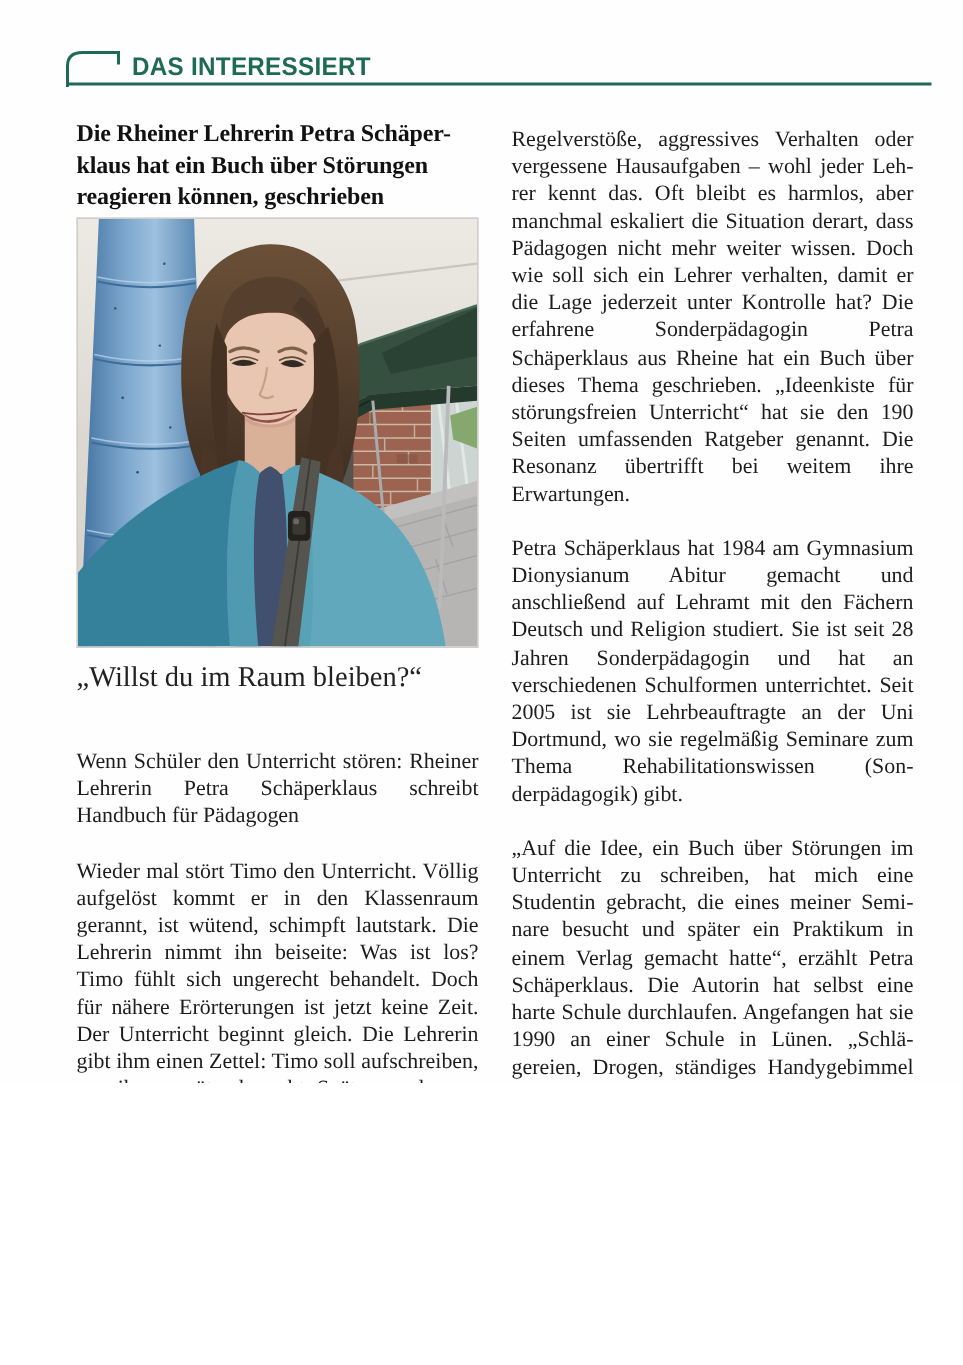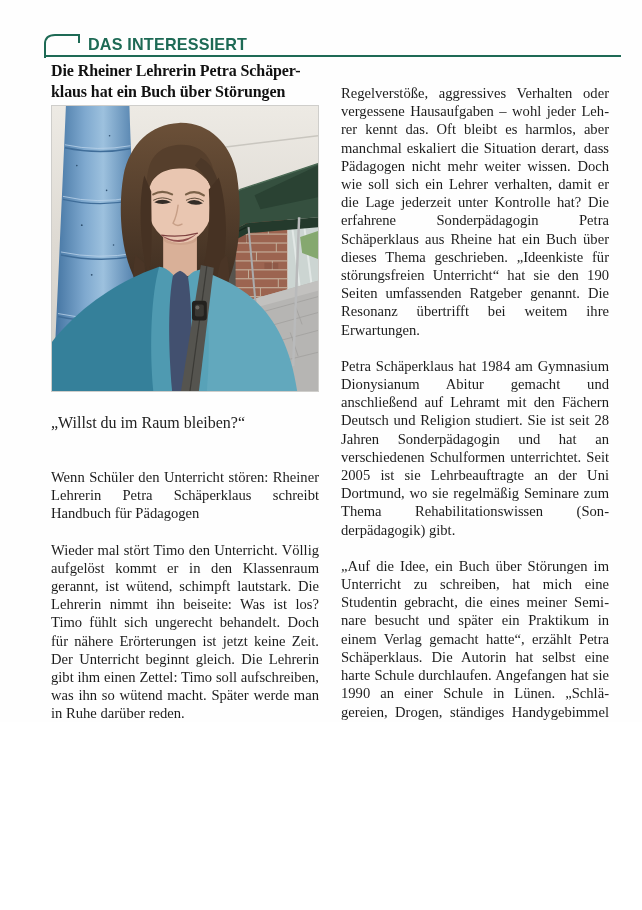--- a/index.html
+++ b/index.html
@@ -13,27 +13,27 @@
   .tab-svg { position:absolute; left:44px; top:33px; }
   .masthead-label {
     position:absolute; left:88px; top:35px;
     font-family:"Liberation Sans", sans-serif; font-weight:bold;
     font-size:17px; letter-spacing:.2px; color:var(--accent);
     transform:scaleX(.95); transform-origin:left center; white-space:nowrap;
   }
   .header-rule { position:absolute; left:44px; top:55px; width:577px; height:2px; background:var(--accent); }
   
   .col { position:absolute; width:268px; }
-  .col-left  { left:51px;  top:60px; }
+  .col-left  { left:51px;  top:79px; }
   .col-right { left:341px; top:66px; }
   h1.headline { font-size:16px; line-height:21px; font-weight:bold; color:#111; letter-spacing:-0.1px; }
   h1.headline span { display:block; white-space:nowrap; }
   figure.photo { margin-top:3px; width:268px; height:287px; border:1px solid #cfcecb; overflow:hidden; background:#ddd; }
   figure.photo svg { display:block; width:100%; height:100%; }
-  .caption { margin-top:22px; font-size:16px; color:#222; }
+  .caption { margin-top:9px; font-size:19px; color:#222; }
   .body {
     margin-top:18px; font-size:14.6px; line-height:18.2px;
     text-align:justify; hyphens:manual; -webkit-hyphens:manual;
   }
   .standfirst { margin-top:36px; }
   .col-right .body.first { margin-top:0; }
   
   .pagenum { position:absolute; left:50px; top:871px; display:flex; gap:3px; }
   .pagenum .digit {
     width:16px; height:17px; background:var(--accent); color:#fff;
@@ -49,20 +49,21 @@
   <svg class="tab-svg" width="38" height="25" viewBox="0 0 38 25" aria-hidden="true">
     <path d="M1,25 L1,11 Q1,2 11,2 L35,2 L35,10" fill="none" stroke="#1e6a55" stroke-width="2"></path>
   </svg>
   <span class="masthead-label">DAS INTERESSIERT</span>
   <div class="header-rule"></div>
 
   <section class="col col-left">
     <h1 class="headline">
       <span>Die Rheiner Lehrerin Petra Schäper-</span>
       <span>klaus hat ein Buch über Störungen</span>
+      <span>reagieren können, geschrieben</span>
     </h1>
 
     <figure class="photo" aria-label="Petra Schäperklaus vor einer blauen Säule, im Hintergrund ein grünes Zeltdach und eine Backsteinmauer">
       <svg viewBox="0 0 268 287" preserveAspectRatio="none">
         <defs>
           <linearGradient id="bgG" x1="0" y1="0" x2="0" y2="1">
             <stop offset="0" stop-color="#edeae4"></stop>
               <stop offset="0.5" stop-color="#ddd9d2"></stop>
               <stop offset="1" stop-color="#d2cfc8"></stop>
           </linearGradient>

